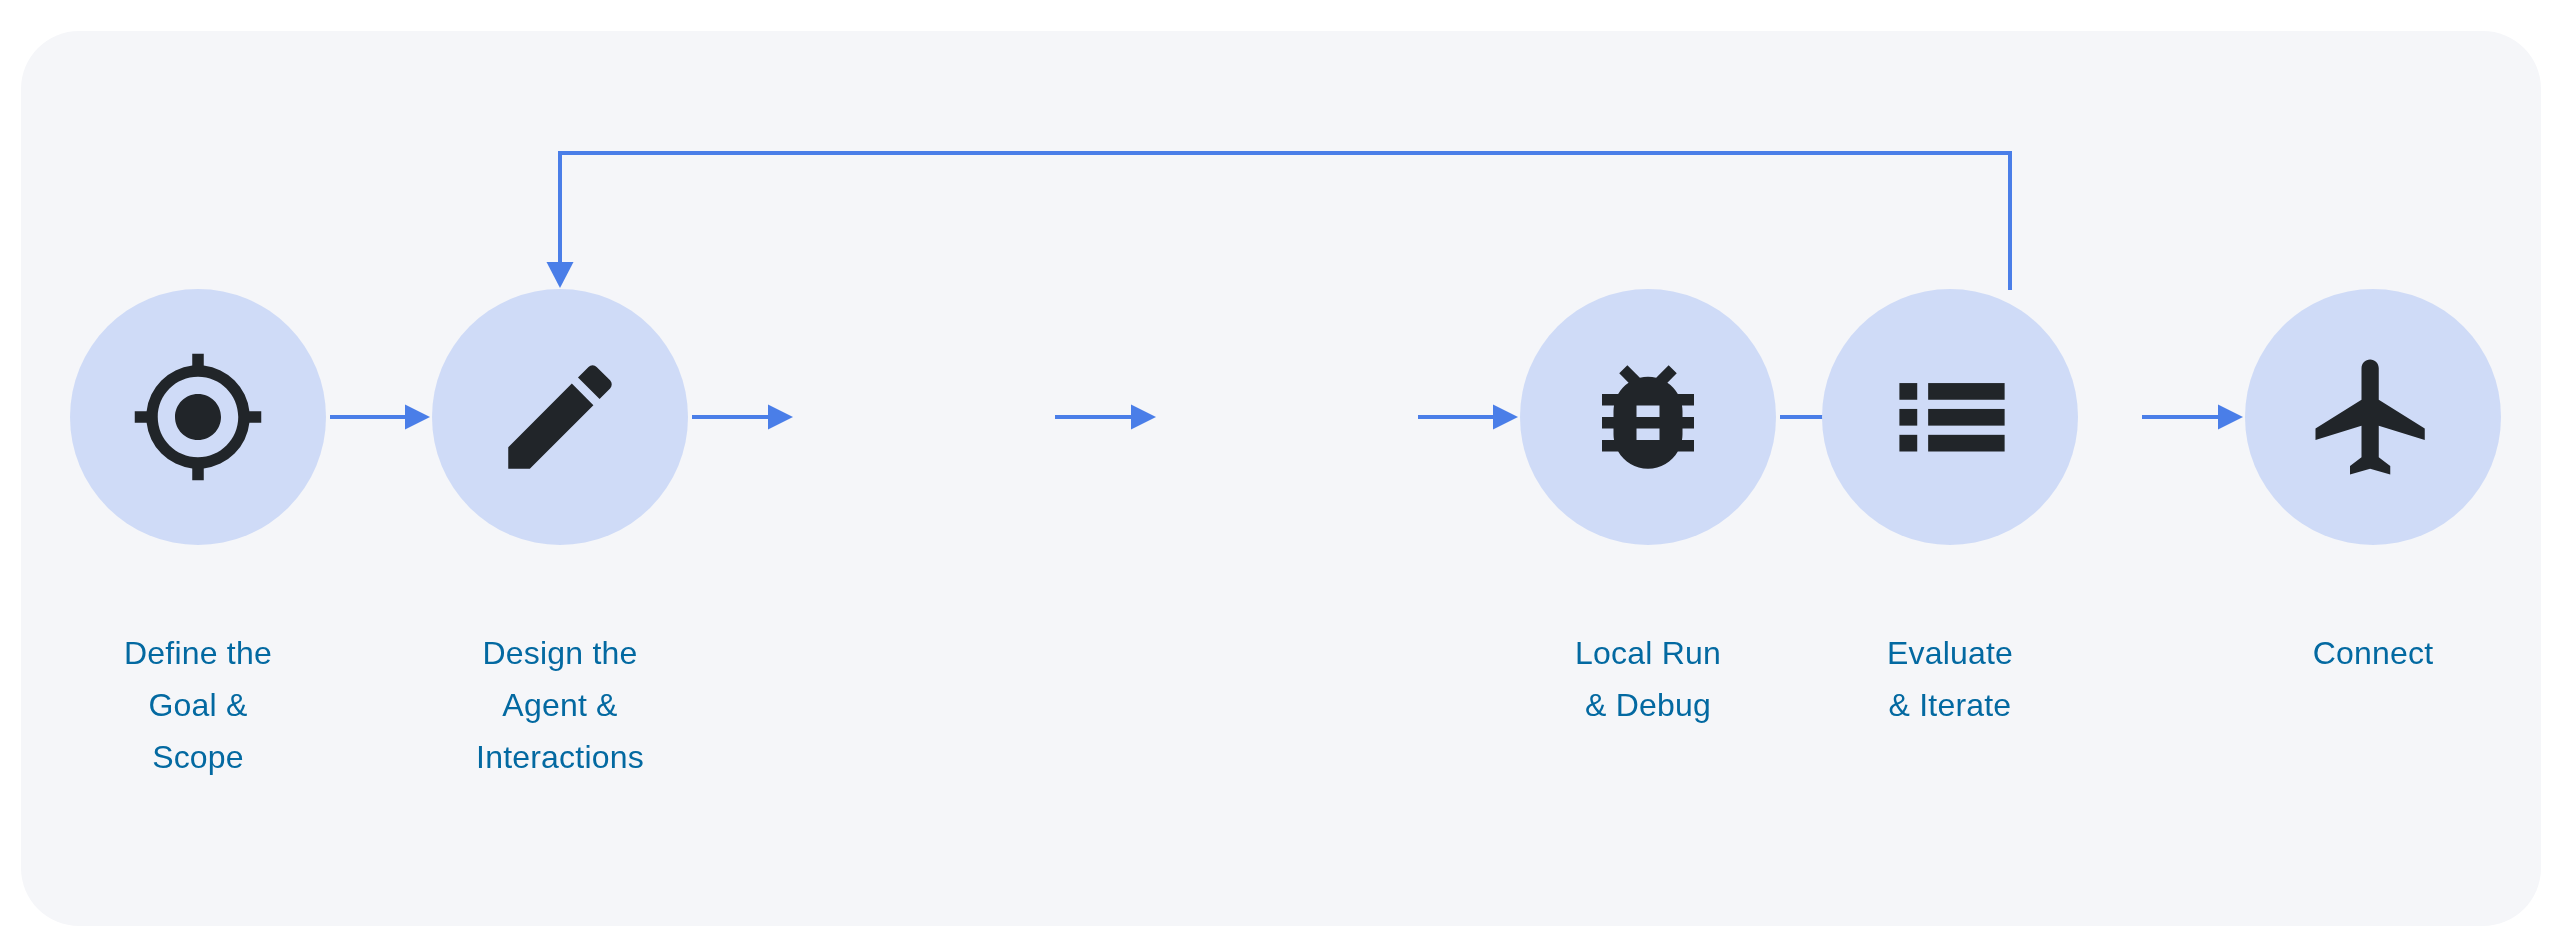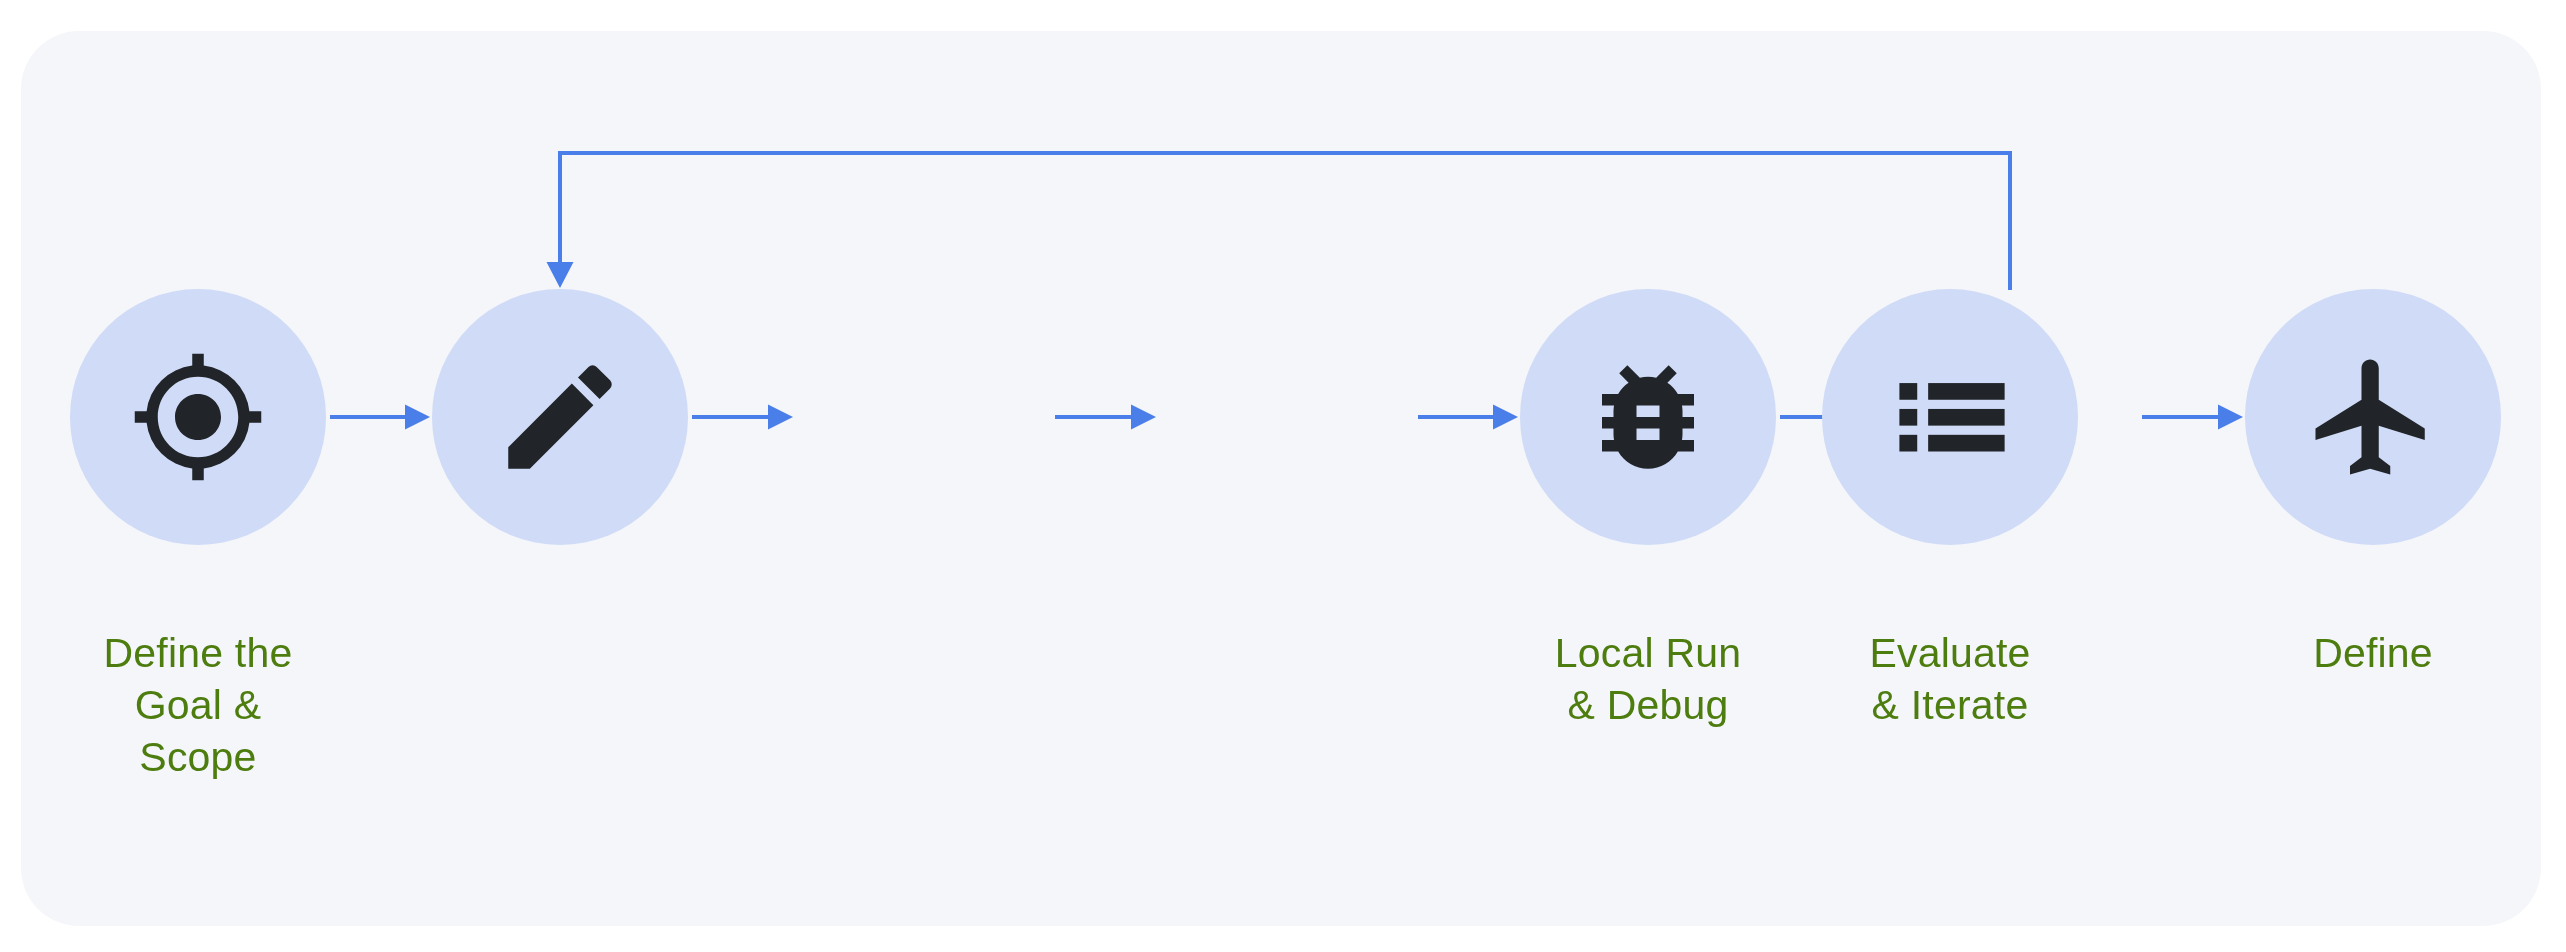--- a/index.html
+++ b/index.html
@@ -51,23 +51,23 @@
     align-items: center;
     justify-content: center;
   }
   .circle svg {
     width: 138px;
     height: 138px;
     color: #212529;
   }
   .label {
     margin-top: 82px;
-    font-size: 41px;
+    font-size: 32px;
     line-height: 52px;
-    color: #4d7c0f;
+    color: #0369a1;
     text-align: center;
     white-space: pre-line;
     letter-spacing: 0.2px;
   }
   .s1 { left: 16px; }
   .s2 { left: 378px; }
   .s3 { left: 741px; }
   .s4 { left: 1104px; }
   .s5 { left: 1466px; }
   .s6 { left: 1768px; }
@@ -124,20 +124,23 @@
 Goal &amp;
 Scope</div>
   </div>
 
   <div class="step s2">
     <div class="circle">
       <svg viewBox="0 0 24 24" fill="currentColor" aria-hidden="true">
         <path d="M3 17.25V21h3.75L17.81 9.94l-3.75-3.75L3 17.25zM20.71 7.04c.39-.39.39-1.02 0-1.41l-2.34-2.34a.9959.9959 0 0 0-1.41 0l-1.83 1.83 3.75 3.75 1.83-1.83z"></path>
       </svg>
     </div>
+    <div class="label">Design the
+Agent &amp;
+Interactions</div>
   </div>
 
 
 
   <div class="step s5">
     <div class="circle">
       <svg viewBox="0 0 24 24" fill="currentColor" aria-hidden="true">
         <path d="M20 8h-2.81c-.45-.78-1.07-1.45-1.82-1.96L17 4.41 15.59 3l-2.17 2.17C12.96 5.06 12.49 5 12 5c-.49 0-.96.06-1.41.17L8.41 3 7 4.41l1.62 1.63C7.88 6.55 7.26 7.22 6.81 8H4v2h2.09c-.05.33-.09.66-.09 1v1H4v2h2v1c0 .34.04.67.09 1H4v2h2.81c1.04 1.79 2.97 3 5.19 3s4.15-1.21 5.19-3H20v-2h-2.09c.05-.33.09-.66.09-1v-1h2v-2h-2v-1c0-.34-.04-.67-.09-1H20V8zm-6 8h-4v-2h4v2zm0-4h-4v-2h4v2z"></path>
       </svg>
     </div>
@@ -159,15 +162,15 @@
     <div class="label">Evaluate
 &amp; Iterate</div>
   </div>
 
   <div class="step s7">
     <div class="circle">
       <svg viewBox="0 0 24 24" fill="currentColor" aria-hidden="true">
         <path d="M21 16v-2l-8-5V3.5c0-.83-.67-1.5-1.5-1.5S10 2.67 10 3.5V9l-8 5v2l8-2.5V19l-2 1.5V22l3.5-1 3.5 1v-1.5L13 19v-5.5l8 2.5z"></path>
       </svg>
     </div>
-    <div class="label">Define</div>
+    <div class="label">Connect</div>
   </div>
 </div>
 
 </body></html>

